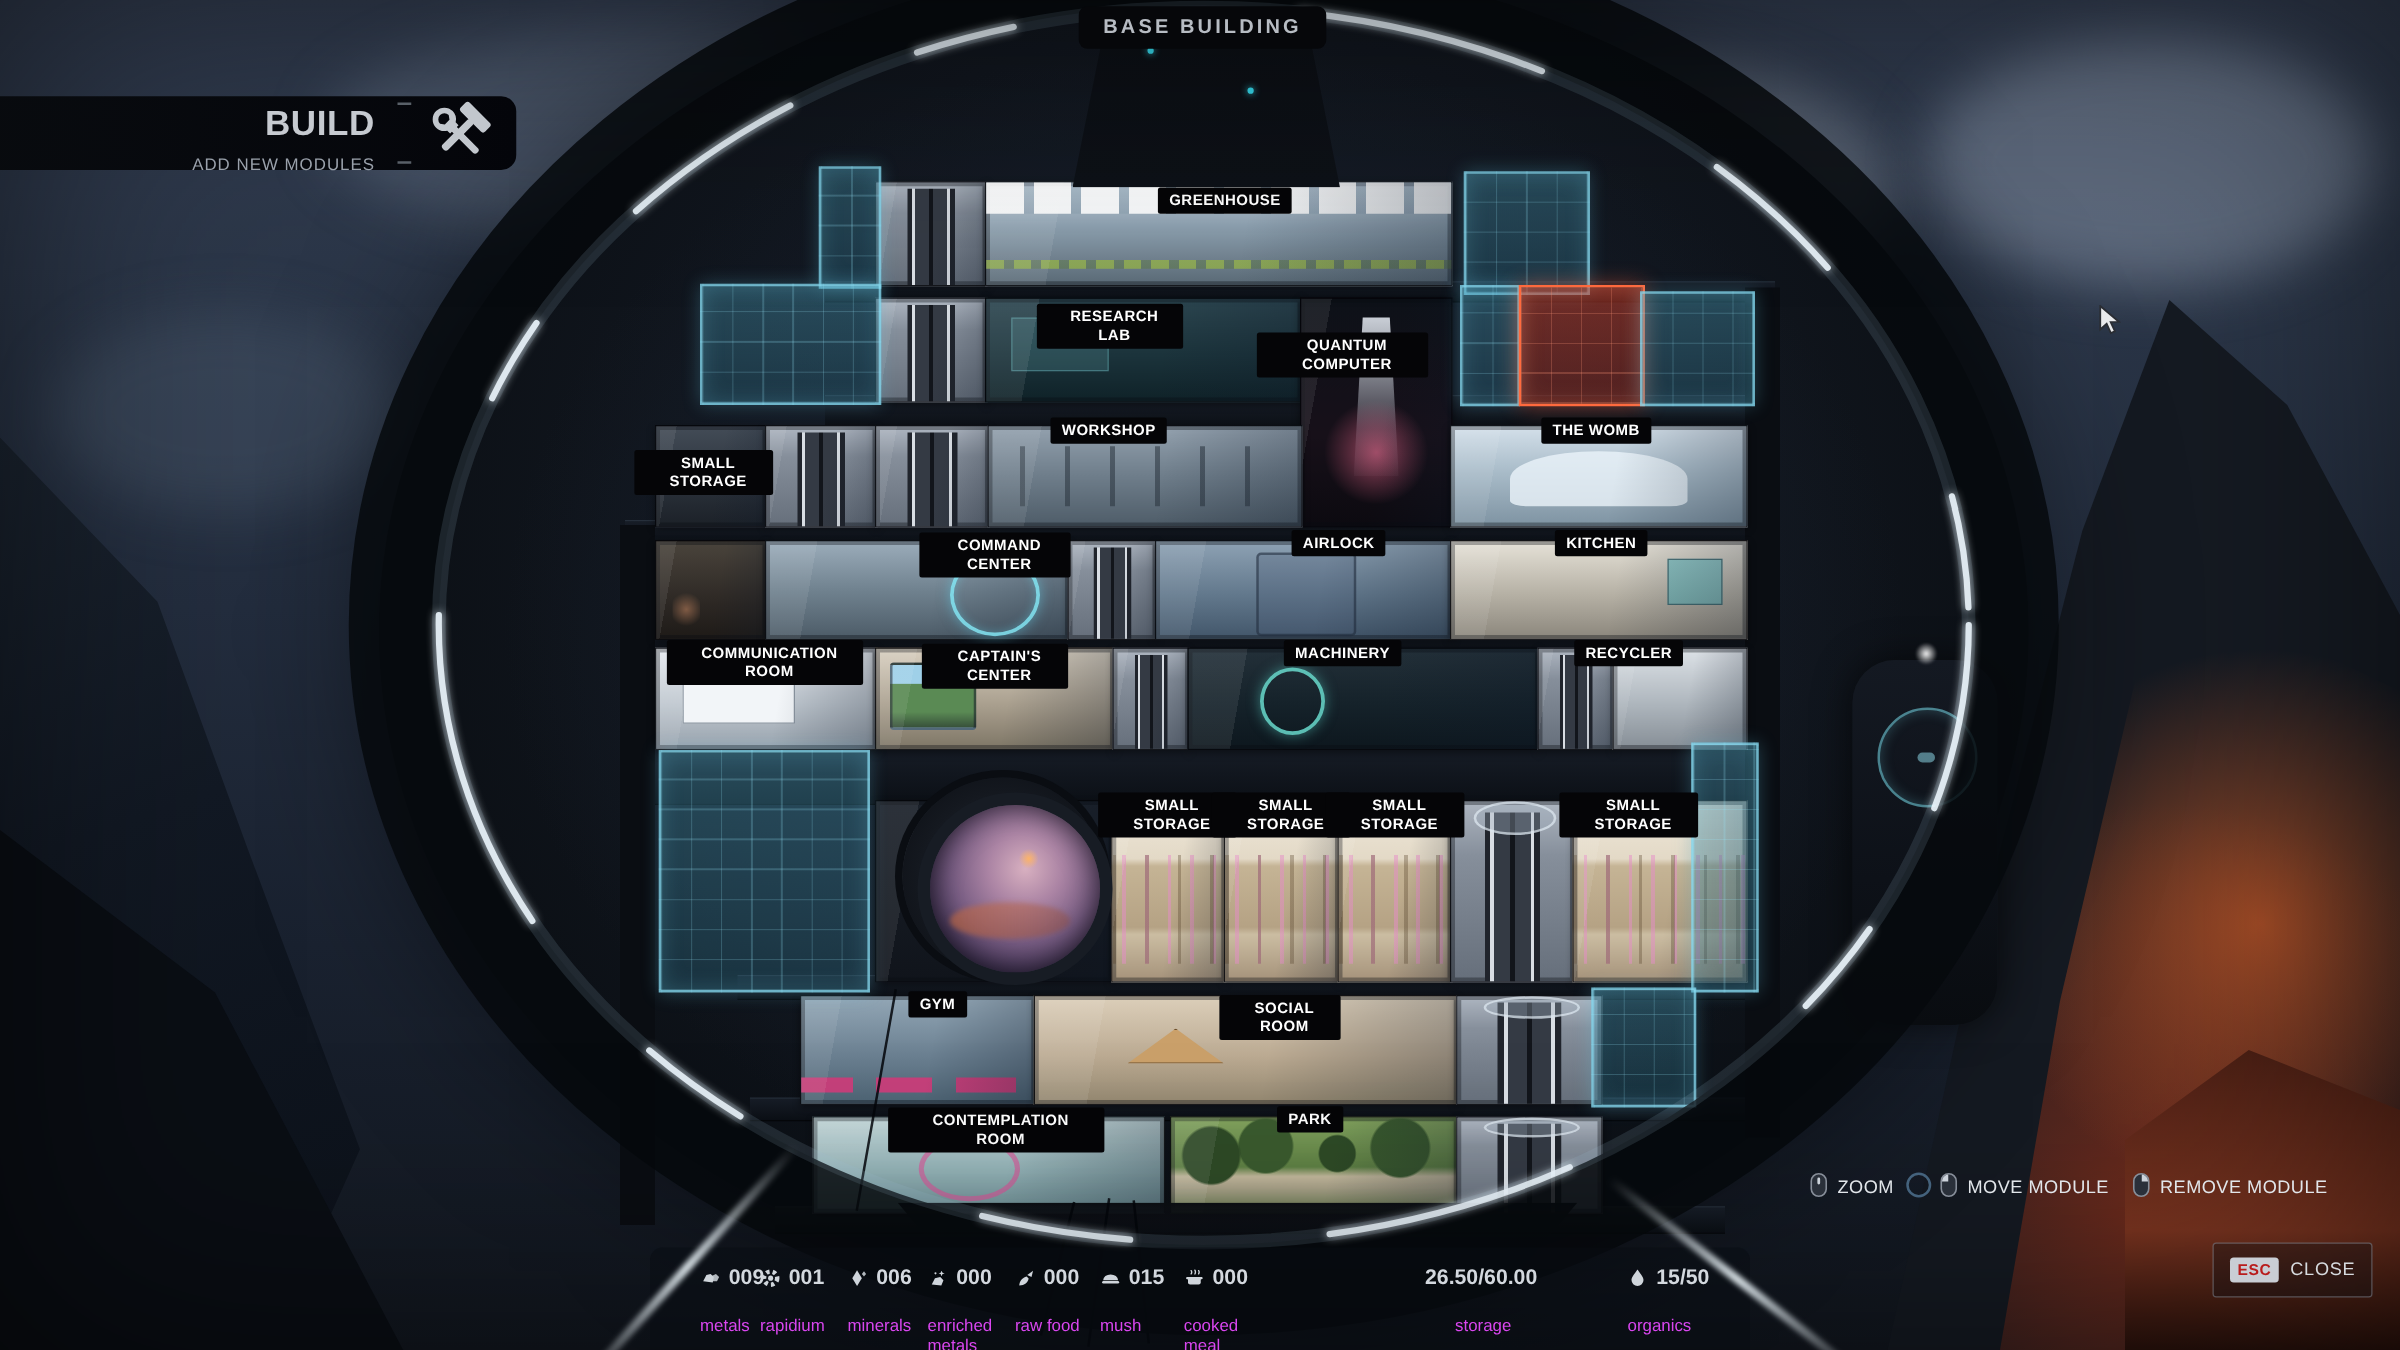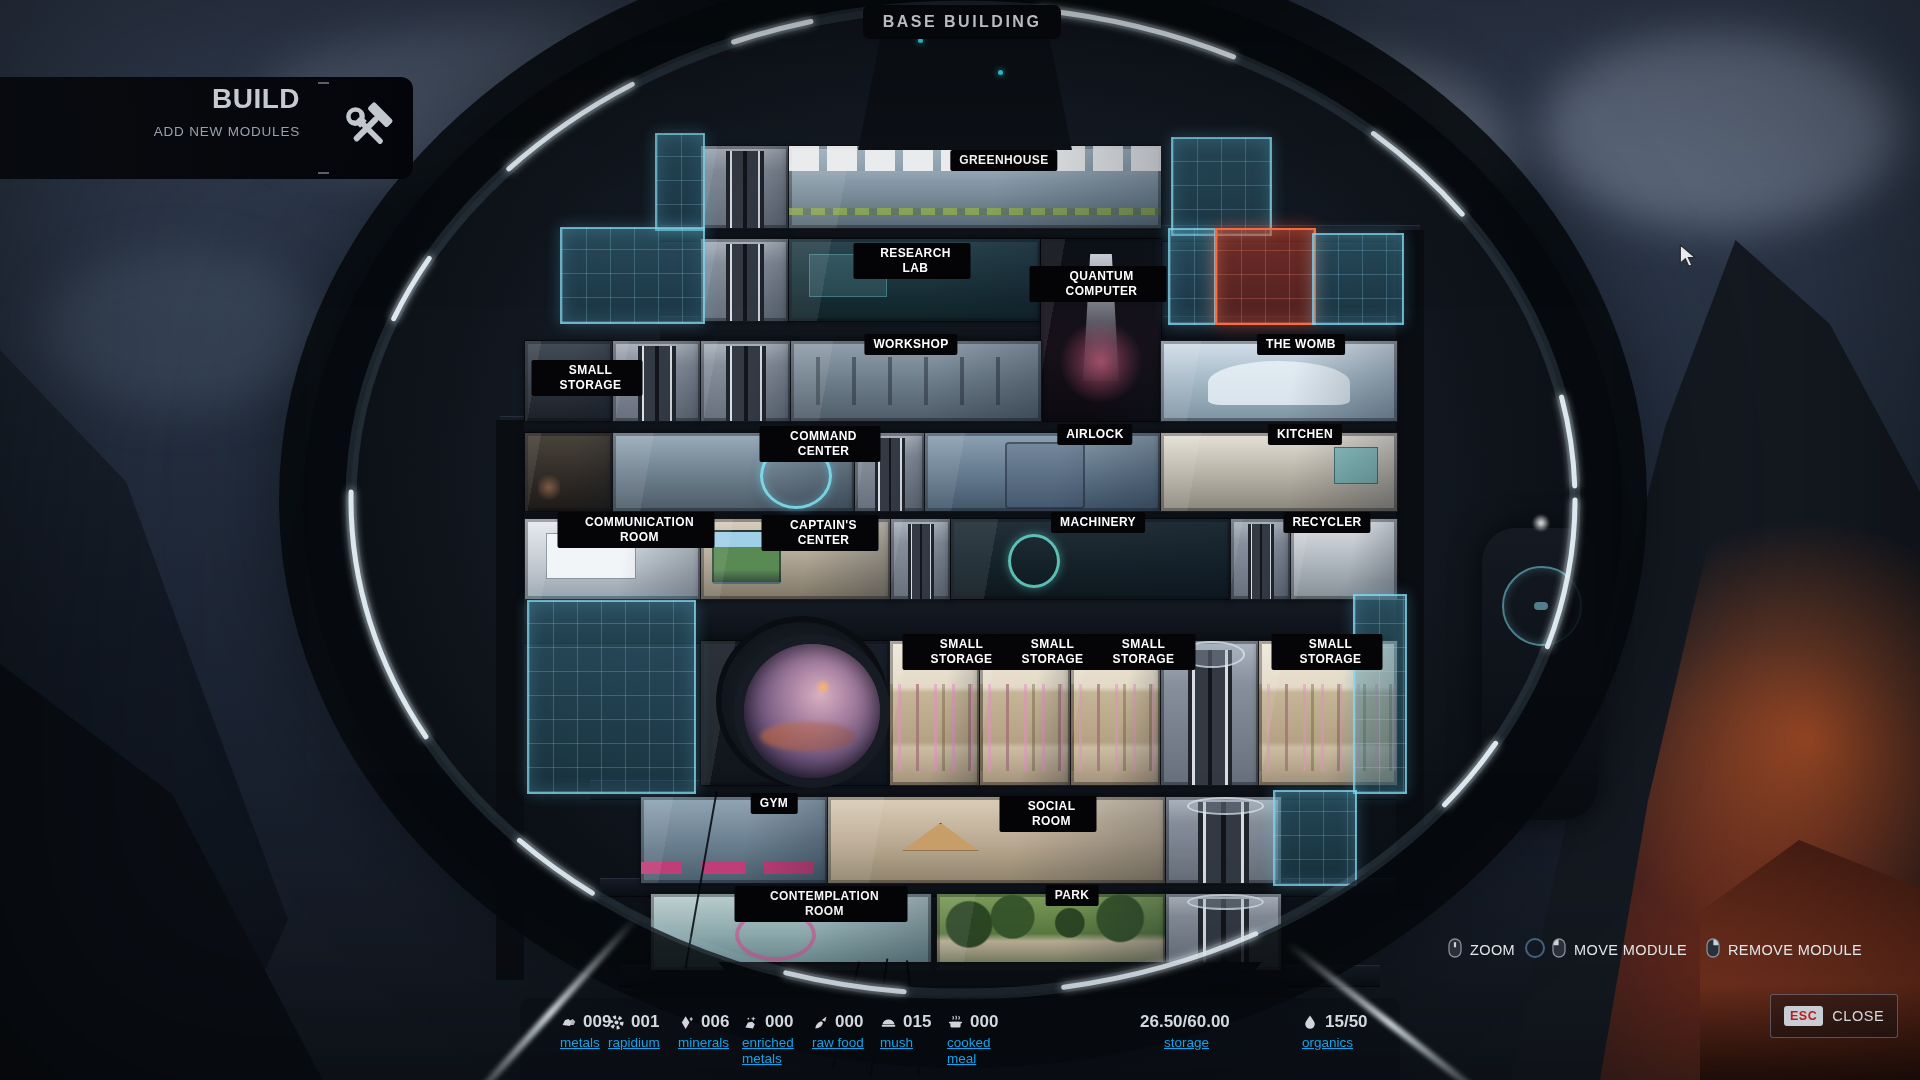--- a/index.html
+++ b/index.html
@@ -82,21 +82,21 @@
     repeating-linear-gradient(90deg,rgba(150,230,250,.22) 0 1px,transparent 1px 24px),
     linear-gradient(180deg,rgba(72,150,176,.40),rgba(44,108,132,.34));
     box-shadow:0 0 14px rgba(100,200,230,.28),inset 0 0 18px rgba(120,220,245,.22);}
   .slot.red{border-color:#ff6a3e;background:
     repeating-linear-gradient(0deg,rgba(255,150,120,.25) 0 1px,transparent 1px 24px),
     repeating-linear-gradient(90deg,rgba(255,150,120,.25) 0 1px,transparent 1px 24px),
     linear-gradient(180deg,rgba(190,62,44,.55),rgba(140,40,30,.5));
     box-shadow:0 0 16px rgba(255,100,60,.45),inset 0 0 18px rgba(255,120,80,.3);}
 
   .chip{position:absolute;transform:translateX(-50%);background:#050507;color:#fff;font-weight:700;
-    font-size:12px;line-height:1.25;padding:3px 9px;text-align:center;letter-spacing:.4px;border-radius:2px;z-index:6;white-space:nowrap;margin-left:24px;}
+    font-size:12px;line-height:1.25;padding:3px 9px;text-align:center;letter-spacing:.4px;border-radius:2px;z-index:6;white-space:nowrap;}
   .chip.w2{white-space:normal;padding-left:16px;}
 
   .porthousing{position:absolute;left:722px;top:622px;width:160px;height:158px;border-radius:50%;
     background:radial-gradient(circle,#262c36 0%,#14181f 60%,#0a0d12 100%);box-shadow:0 0 0 6px #0a0d12;z-index:5;}
   .porthole{position:absolute;left:12px;top:12px;width:136px;height:134px;border-radius:50%;border:10px solid #171c24;
     background:radial-gradient(circle at 56% 38%,#d8b0c0 0%,#ab84a4 26%,#775c82 52%,#453658 74%,#241d33 100%);
     box-shadow:inset 0 0 22px rgba(0,0,0,.65);}
   .porthole::before{content:'';position:absolute;left:52%;top:26%;width:16px;height:16px;border-radius:50%;
     background:radial-gradient(circle,rgba(255,180,100,.95),rgba(255,150,80,0) 70%);}
   .porthole::after{content:'';position:absolute;left:12%;top:58%;width:70%;height:22%;border-radius:50%;
@@ -118,39 +118,39 @@
   .topstruct{position:absolute;left:858px;top:0;width:214px;height:150px;
     background:linear-gradient(180deg,#0c0f15,#0d1117);clip-path:polygon(14% 0,86% 0,100% 100%,0 100%);z-index:4;}
   .topstruct i{position:absolute;width:5px;height:5px;border-radius:50%;background:#35d6e8;box-shadow:0 0 6px #35d6e8;}
   .botstruct{position:absolute;left:718px;top:962px;width:544px;height:90px;
     background:linear-gradient(180deg,#0b0e13,rgba(8,10,14,.0));clip-path:polygon(0 0,100% 0,86% 100%,14% 100%);z-index:6;}
   .cable{position:absolute;width:2px;background:rgba(4,6,10,.85);z-index:6;}
 
   
   .titlechip{position:absolute;left:863px;top:5px;width:198px;height:34px;line-height:34px;text-align:center;
     background:#06070a;border-radius:7px;color:#b7bcc3;font-size:16px;font-weight:700;letter-spacing:2.5px;z-index:10;}
-  .panel{position:absolute;left:0;width:413px;height:102px;background:linear-gradient(90deg,rgba(6,8,11,.92),#04050a);
+  .panel{position:absolute;left:0;width:413px;height:59px;background:linear-gradient(90deg,rgba(6,8,11,.92),#04050a);
     border-radius:0 12px 12px 0;z-index:10;cursor:pointer;}
   .panel::before,.panel::after{content:'';position:absolute;right:84px;width:11px;height:2px;background:#596068;}
   .panel::before{top:5px}.panel::after{bottom:5px}
   .panel .ptitle{position:absolute;right:113px;top:6px;font-size:28px;font-weight:800;color:#c6cad0;letter-spacing:.5px;}
   .panel .psub{position:absolute;right:113px;top:47px;font-size:13.5px;color:#9aa1ab;letter-spacing:.8px;}
   .panel .picon{position:absolute;right:16px;top:50%;transform:translateY(-50%);width:60px;height:60px;color:#c2c7cd;}
 
   .legend{position:absolute;top:938px;display:flex;align-items:flex-end;gap:8px;color:#e2e6ea;
     font-size:14.5px;font-weight:500;letter-spacing:.4px;z-index:10;}
   .mouseicon{width:14px;height:20px;display:block;}
   .dialring{width:16px;height:16px;border-radius:50%;border:2px solid rgba(110,160,200,.55);display:inline-block;margin-left:2px;}
 
   .resbar{position:absolute;left:520px;top:998px;width:880px;height:82px;background:rgba(8,12,18,.5);
     border-radius:10px 10px 0 0;z-index:10;}
   .res{position:absolute;top:1012px;width:70px;color:#d3d8de;z-index:11;}
   .res .rtop{display:flex;align-items:center;gap:6px;font-size:17px;font-weight:600;}
   .res .ricon{width:17px;height:17px;color:#cfd5db;flex:0 0 auto;}
-  .res .rlab{font-size:13.5px;color:#0ea5e9;line-height:1.15;margin-top:3px;text-decoration:underline;}
+  .res .rlab{font-size:13.5px;color:#d946ef;line-height:1.15;margin-top:21px;}
 
   .escbox{position:absolute;left:1770px;top:994px;height:42px;display:flex;align-items:center;gap:9px;
     padding:0 13px;border:1px solid rgba(150,160,175,.45);border-radius:3px;background:rgba(10,14,20,.35);z-index:10;cursor:pointer;}
   .esckey{background:#c9cdd4;color:#b91c1c;font-weight:800;font-size:12.5px;padding:3px 6px;border-radius:3px;letter-spacing:.5px;}
   .esclabel{color:#d6dade;font-size:14.5px;letter-spacing:.6px;}
 
   .cursor{position:absolute;left:1678px;top:244px;z-index:20;pointer-events:none;}
   .vignette{position:absolute;inset:0;box-shadow:inset 0 0 280px rgba(0,0,0,.55);pointer-events:none;z-index:9;}
 </style>
 </head>

